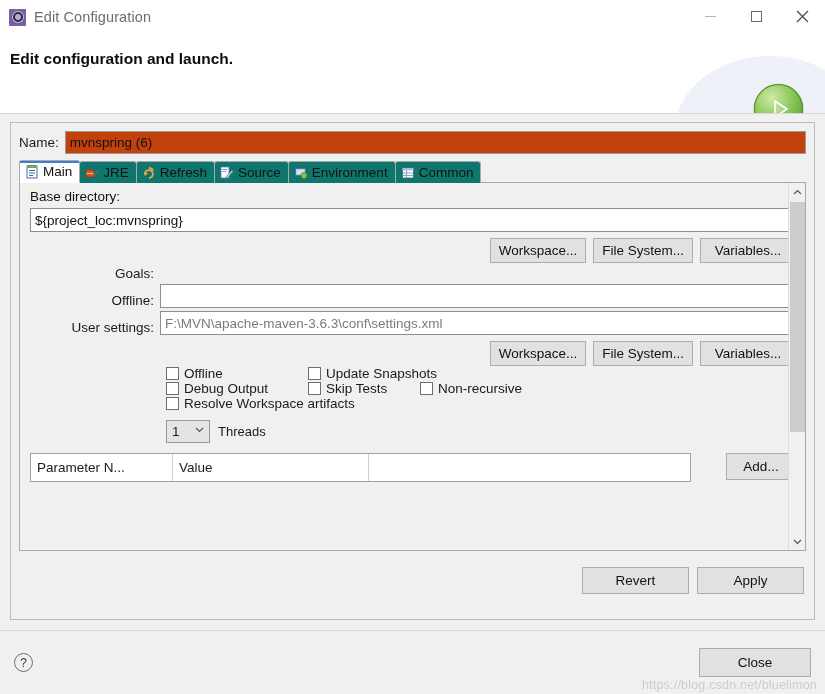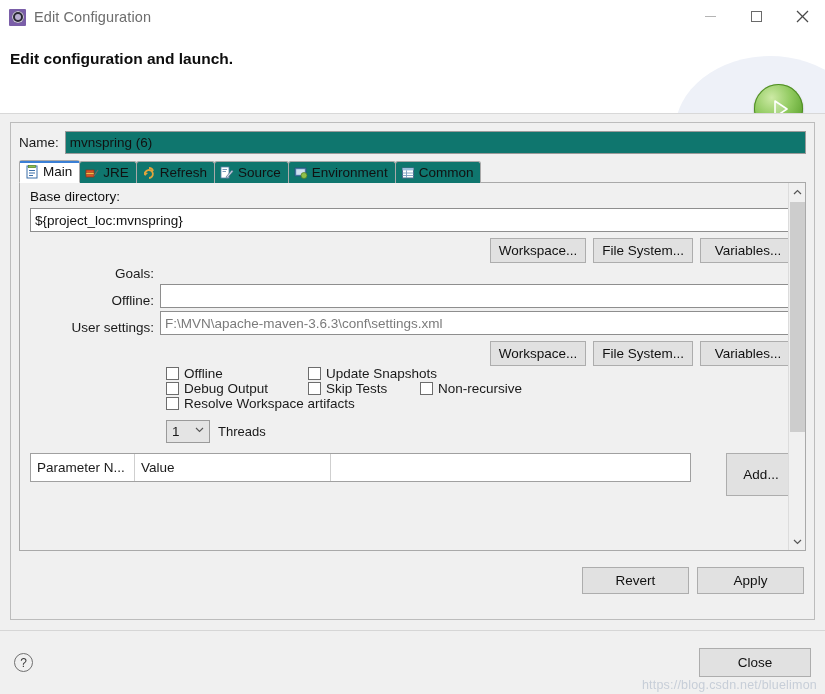--- a/index.html
+++ b/index.html
@@ -133,21 +133,21 @@
   #name-row {
     display: flex;
     align-items: center;
     padding: 8px 8px 6px 8px;
   }
   #name-label { margin-right: 6px; font-size: 13.5px; }
   #name-input {
     flex: 1 1 auto;
     height: 23px;
     border: 1px solid #9a9a9a;
-    background: #0f766e;
+    background: #c2410c;
     padding: 1px 4px;
     font-family: "Liberation Sans", sans-serif;
     font-size: 13.5px;
     color: #111;
     outline: none;
   }
 
   
   #tabs {
     display: flex;
@@ -319,21 +319,21 @@
   }
   .th {
     height: 27px;
     display: flex;
     align-items: center;
     padding: 0 6px;
     font-size: 13.5px;
     border-right: 1px solid #cfcfcf;
     background: #fff;
   }
-  .th.c1 { width: 104px; }
+  .th.c1 { width: 142px; }
   .th.c2 { width: 196px; }
   .th.c3 { flex: 1 1 auto; border-right: none; }
 
   
   #vscroll {
     position: absolute;
     right: 0; top: 0;
     width: 17px;
     height: 100%;
     background: #f0f0f0;
@@ -598,21 +598,21 @@
             </div>
             <span>Threads</span>
           </div>
 
           <div id="paramrow">
             <div id="paramtable">
               <div class="th c1">Parameter N...</div>
               <div class="th c2">Value</div>
               <div class="th c3"></div>
             </div>
-            <button class="btn" style="min-width:70px;height:43px;margin-left:26px;">Add...</button>
+            <button class="btn" style="min-width:70px;height:27px;margin-left:26px;">Add...</button>
           </div>
 
         </div>
 
         <div id="vscroll">
           <div class="sbarrow">
             <svg width="9" height="6" viewBox="0 0 9 6">
               <polyline points="1,5 4.5,1.5 8,5" fill="none" stroke="#555" stroke-width="1.2"></polyline>
             </svg>
           </div>

